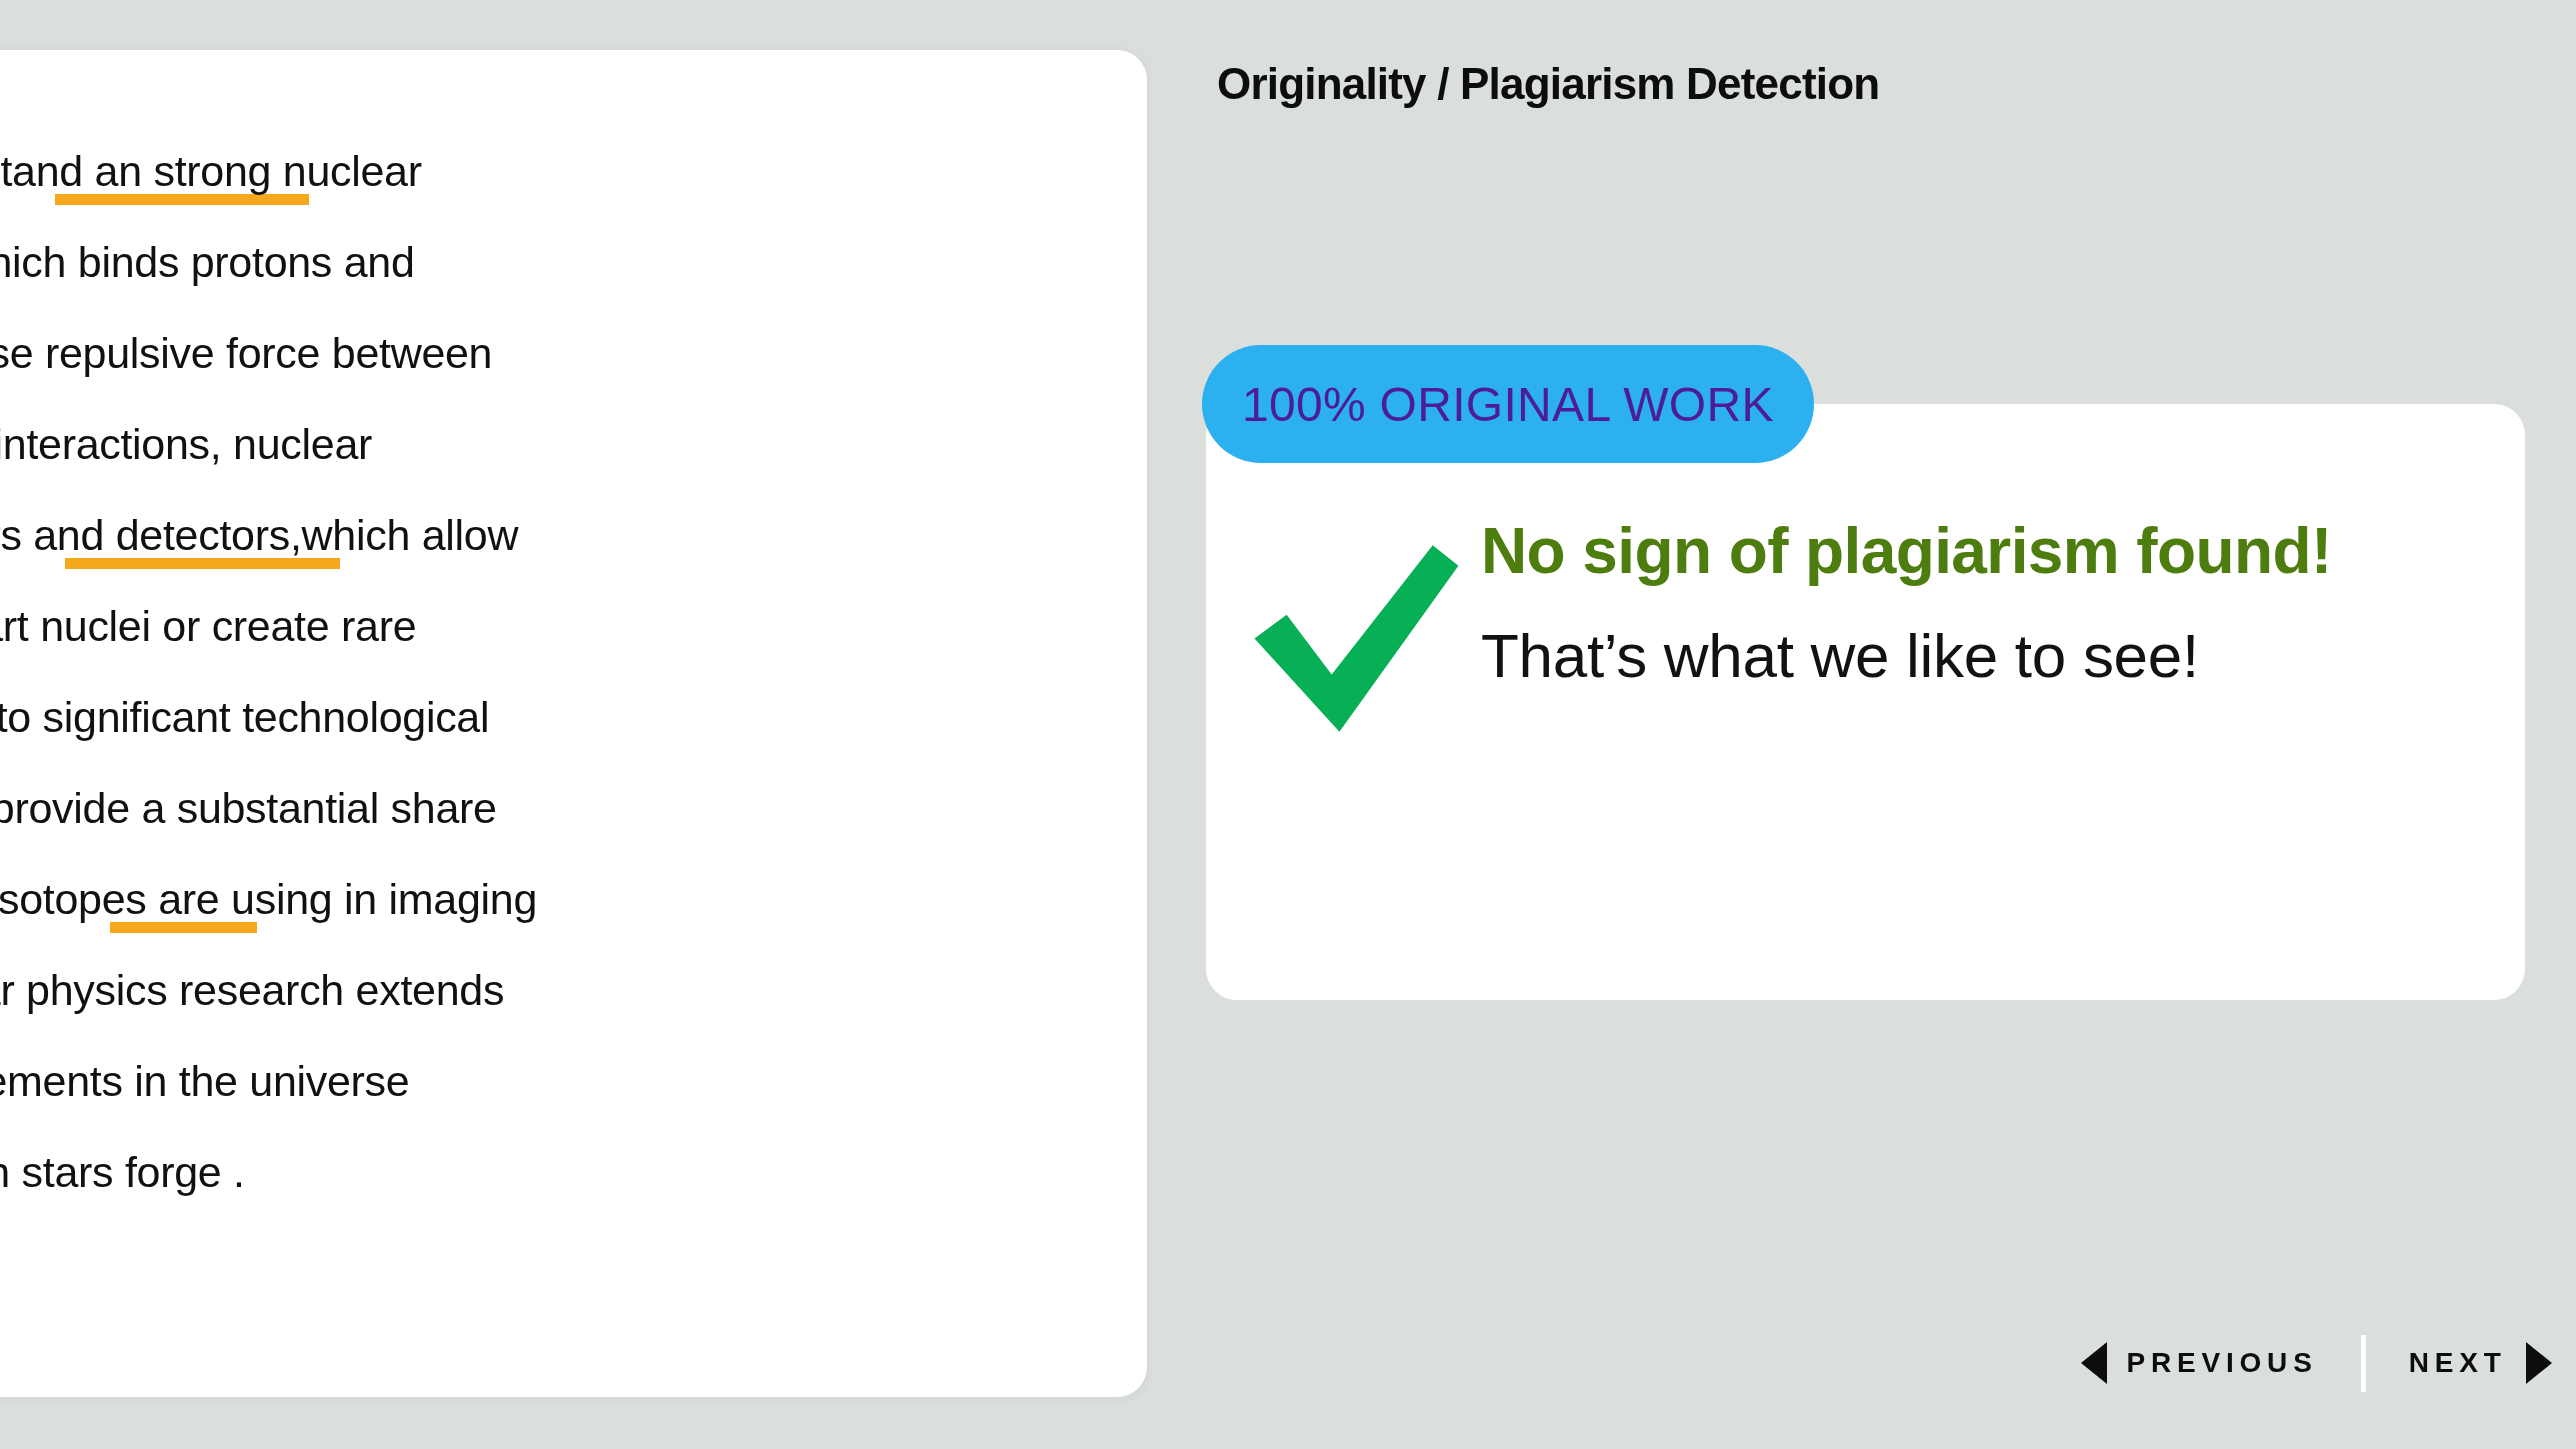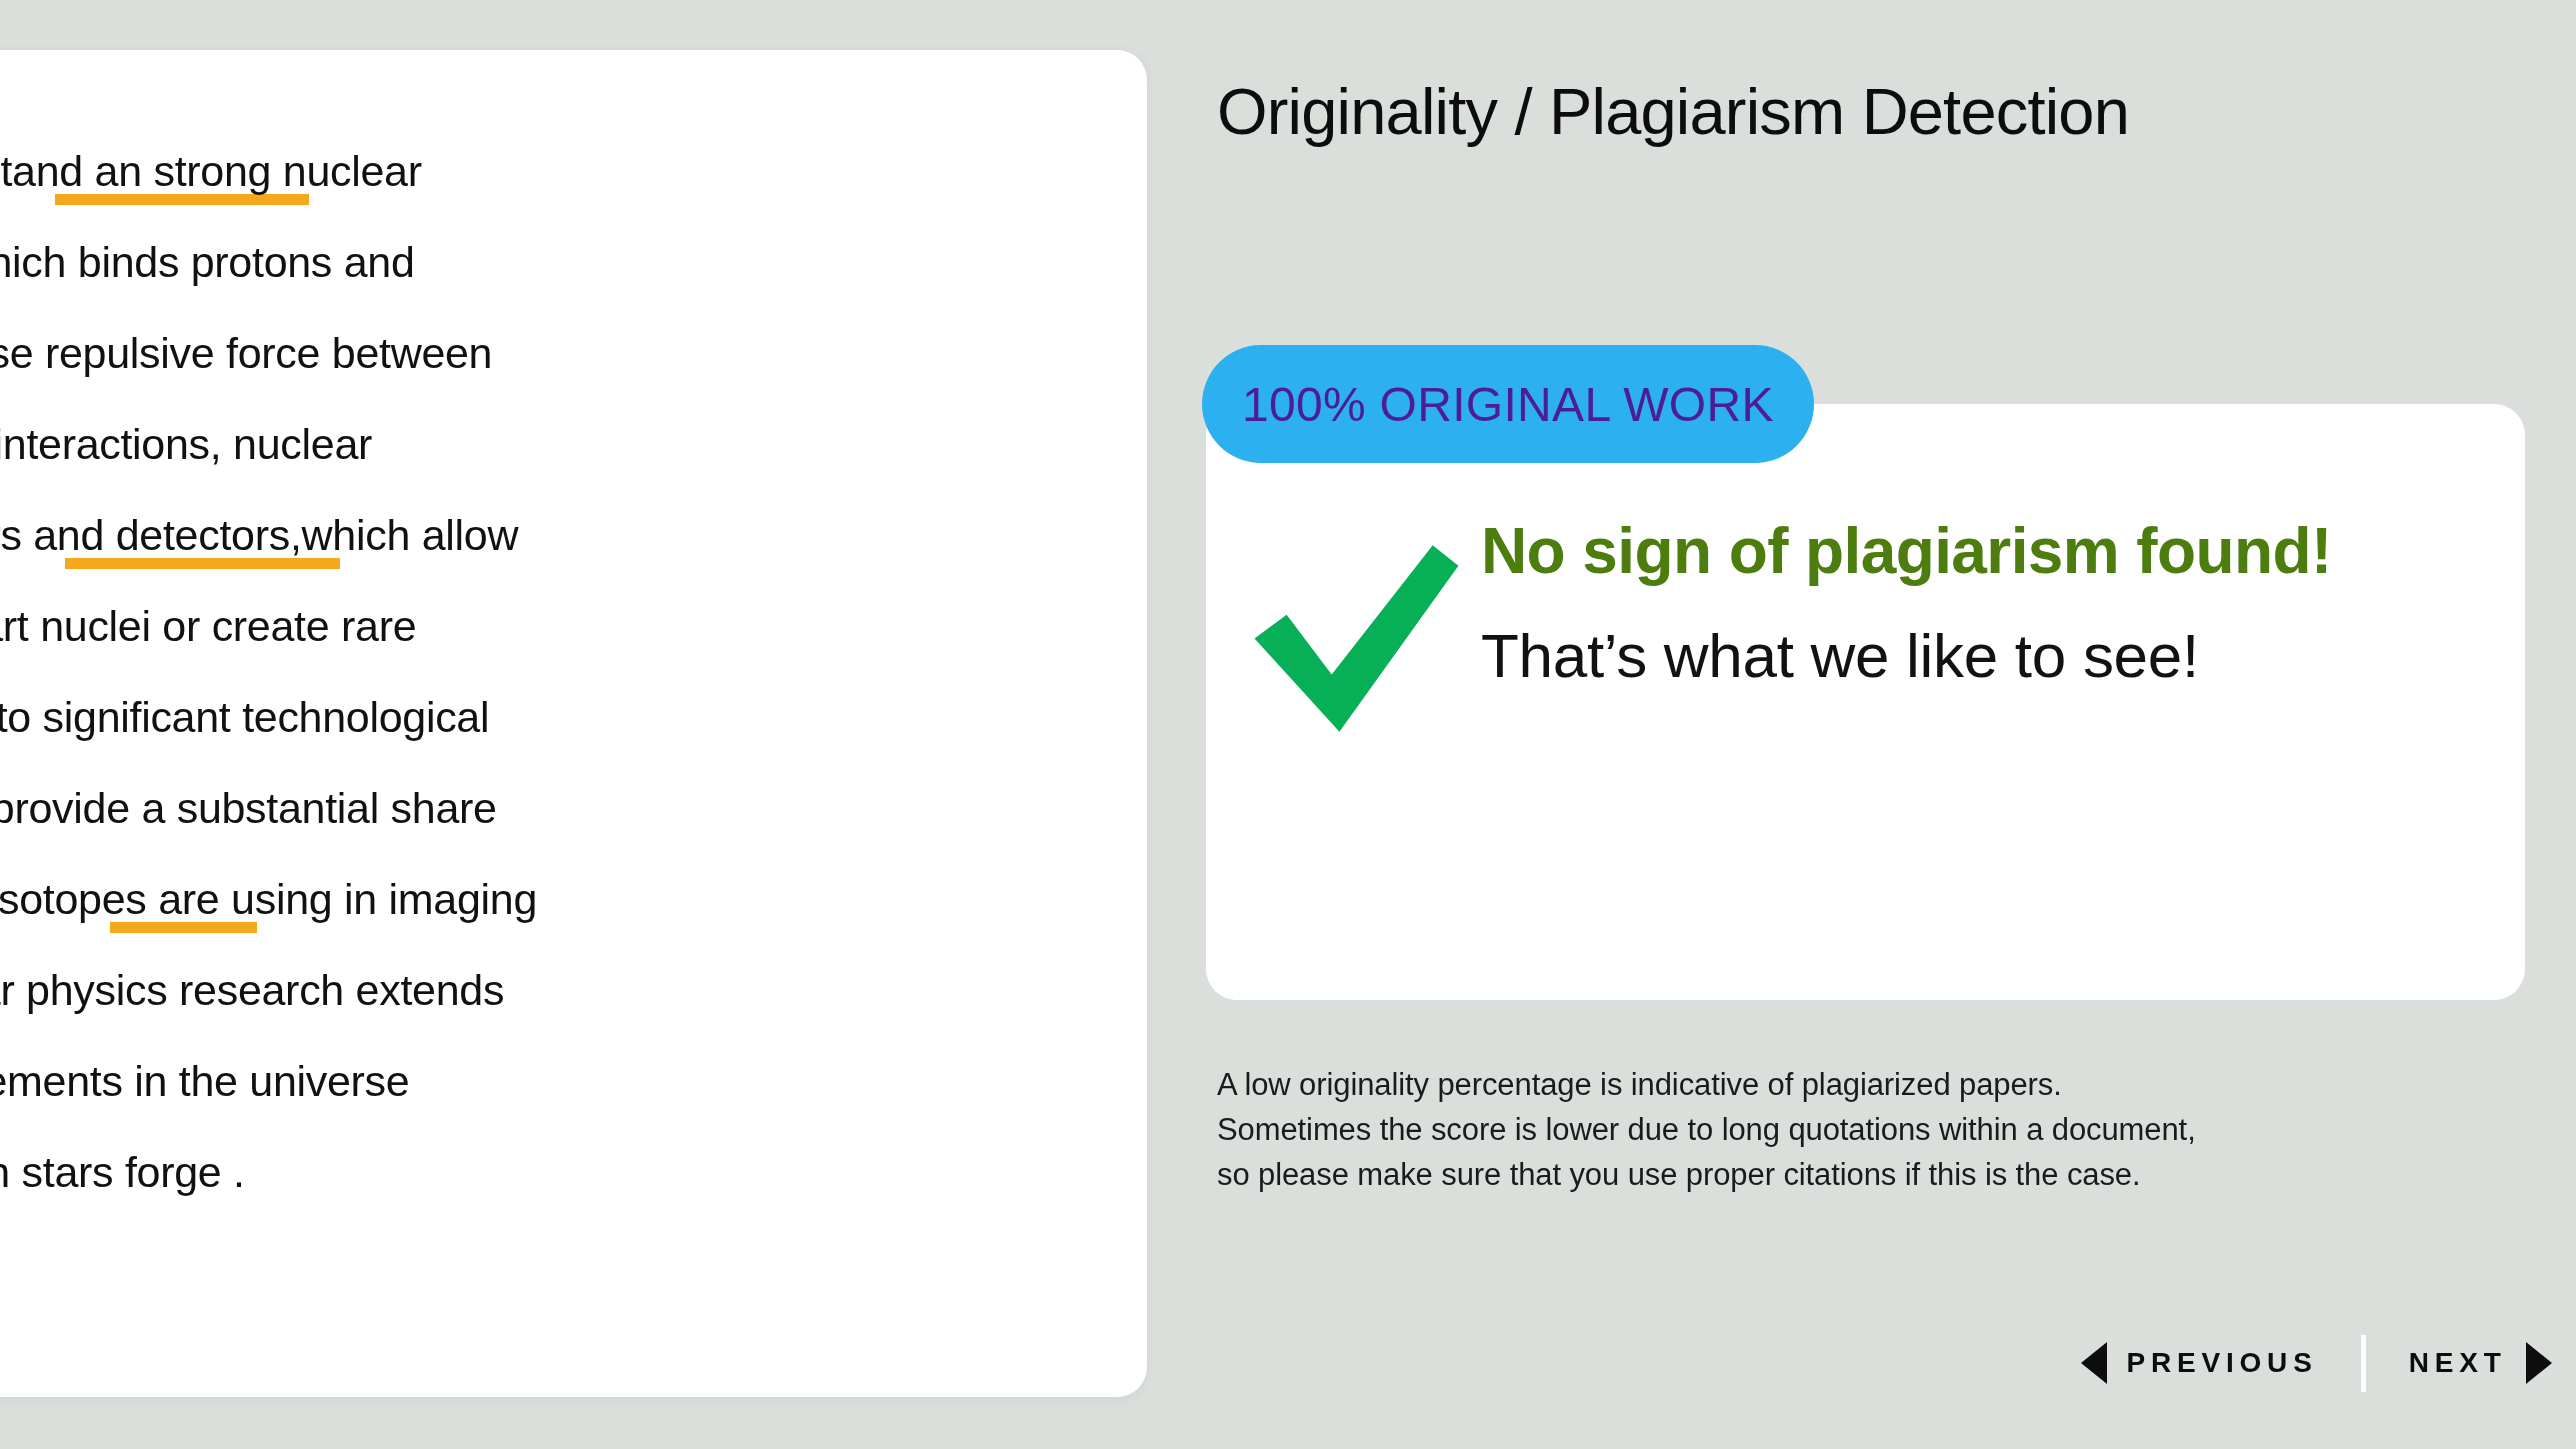--- a/index.html
+++ b/index.html
@@ -49,24 +49,24 @@
   }
 
   
   #result-panel {
     position:absolute;
     left:1217px; top:0;
     width:1359px; height:1449px;
   }
   #page-title {
     position:absolute;
-    left:0; top:73px;
+    left:0; top:58px;
     width:1095px;
-    font-size:65px;
-    font-weight:normal;
+    font-size:44px;
+    font-weight:bold;
     line-height:1.20;
     color:#0d0d0d;
     letter-spacing:-0.8px;
   }
 
   
   #result-card {
     position:absolute;
     left:-11px; top:404px;
     width:1319px; height:596px;
@@ -244,25 +244,20 @@
       <svg width="213" height="193" viewBox="0 0 330 300" aria-hidden="true">
         <path d="M8 150 L58 113 L128 206 L285 5 L325 37 L140 295 Z" fill="#07b056"></path>
       </svg>
     </div>
     <div id="result-text">
       <div id="result-headline">No sign of plagiarism found!</div>
       <div id="result-sub">That’s what we like to see!</div>
     </div>
   </div>
 
-  <div id="note">
-    <div>A low originality percentage is indicative of plagiarized papers.</div>
-    <div>Sometimes the score is lower due to long quotations within a document,</div>
-    <div>so please make sure that you use proper citations if this is the case.</div>
-  </div>
 
   <div id="nav">
     <div class="nav-btn">
       <span class="tri tri-left"></span>
       <span class="label">PREVIOUS</span>
     </div>
     <div id="nav-divider"></div>
     <div class="nav-btn">
       <span class="label">NEXT</span>
       <span class="tri tri-right"></span>

